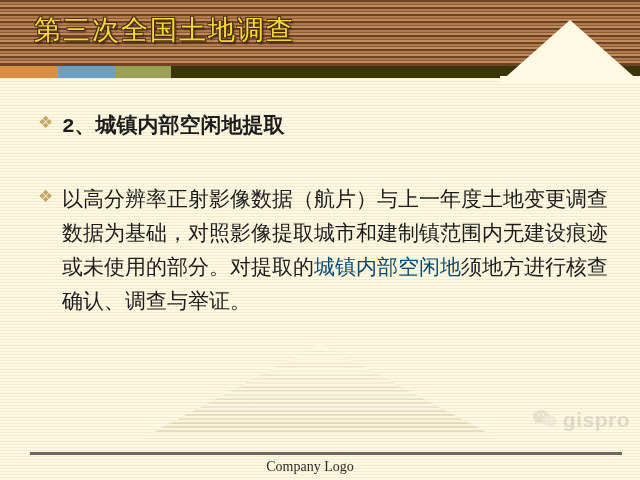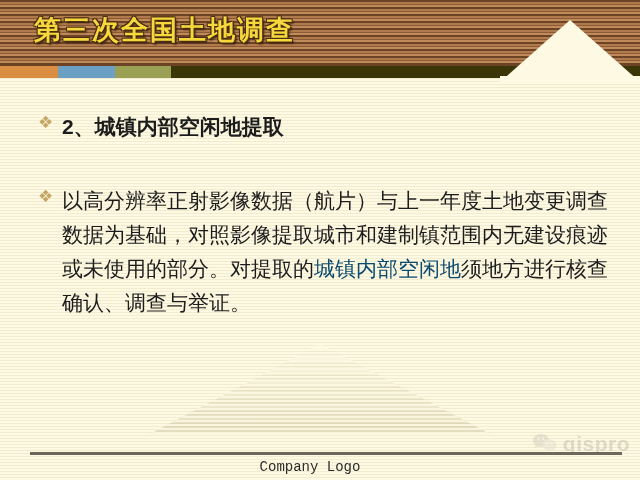--- a/index.html
+++ b/index.html
@@ -83,21 +83,21 @@
       #c08a5a 7px
     );
     overflow: hidden;
   }
   .header-title {
     position: absolute;
     left: 34px;
     top: 12px;
     font-family: "DejaVu Serif", "Liberation Serif", serif;
     font-size: 27px;
-    font-weight: bold;
+    font-weight: normal;
     letter-spacing: 2px;
     color: #f7d83c;
     text-shadow:
       -1px -1px 0 #4a2d12,
        1px -1px 0 #4a2d12,
       -1px  1px 0 #4a2d12,
        1px  1px 0 #4a2d12,
        2px  2px 2px rgba(40,22,6,0.8);
     white-space: nowrap;
   }
@@ -173,21 +173,21 @@
     font-size: 17px;
     line-height: 1;
     color: #c6a664;
   }
 
   .bullet-text {
     display: block;
     margin-left: 22px;
     margin-right: 32px;
     color: #1c1c1c;
-    font-family: Liberation Sans, sans-serif;
+    font-family: Liberation Mono, monospace;
     font-size: 21px;
     line-height: 34px;
     text-align: justify;
     letter-spacing: 0px;
     margin-top: 32px;
   }
   .bullet-text.heading {
     font-weight: bold;
     font-size: 21px;
   }
@@ -201,30 +201,30 @@
     width: 592px;
     height: 3px;
     background: #6f665c;
   }
   .footer-caption {
     position: absolute;
     left: 0;
     top: 459px;
     width: 620px;
     text-align: center;
-    font-family: Liberation Mono, monospace;
+    font-family: Liberation Serif, serif;
     font-size: 14px;
     color: #2b2b2b;
   }
 
   
   .watermark-logo {
     position: absolute;
     right: 10px;
-    top: 432px;
+    top: 408px;
     display: flex;
     gap: 5px;
     opacity: 0.40;
     pointer-events: none;
   }
   .watermark-mark {
     width: 26px; height: 22px;
     position: relative;
   }
   .watermark-text {

